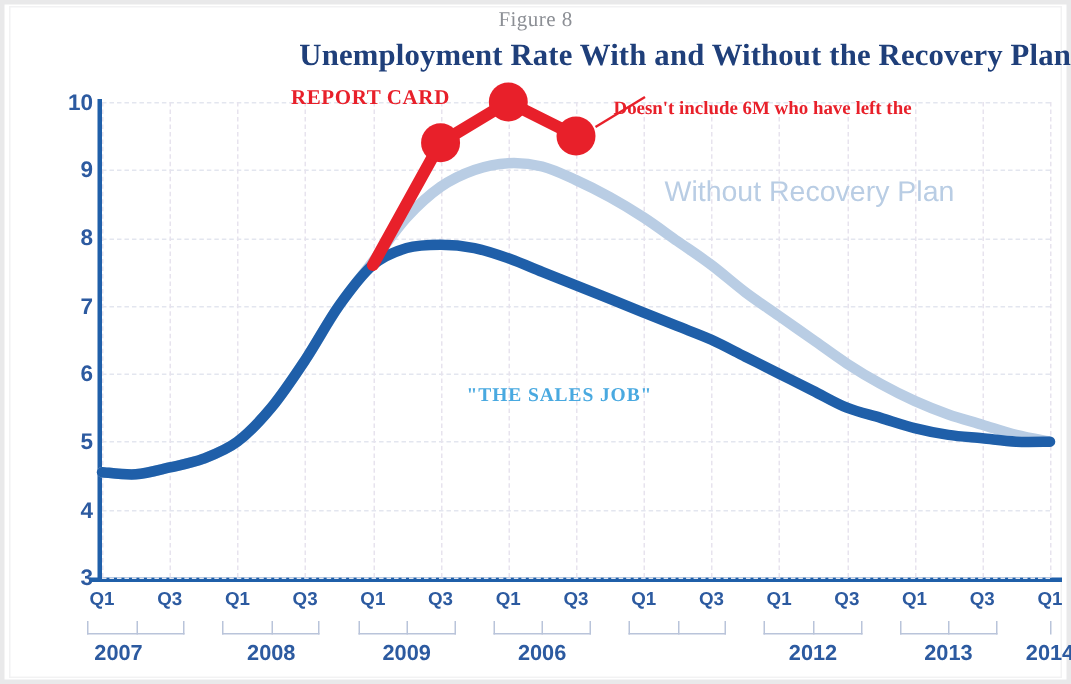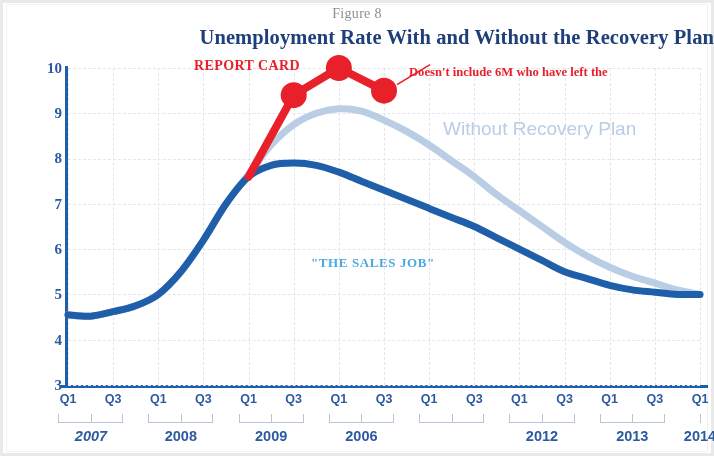--- a/index.html
+++ b/index.html
@@ -56,21 +56,21 @@
     position:absolute;left:65px;top:66px;width:3px;height:321px;
     background:#1f5fa9;
   }
   .axis-x{
     position:absolute;left:60px;top:385px;width:648px;height:3px;
     background:#1f5fa9;
   }
 
   .ylabel{
     position:absolute;
-    font-family:Liberation Serif, serif;
+    font-family:Liberation Sans, sans-serif;
     font-weight:bold;
     font-size:15px;
     color:#2c5aa0;
     right:0;
     width:40px;
     text-align:right;
   }
   .ylabel-wrap{position:absolute;left:18px;top:0;width:44px;height:456px;}
 
   .gridline-h{
@@ -238,21 +238,21 @@
       <div class="xtick" style="left: 459.286px;">Q3</div>
       <div class="xtick" style="left: 504.429px;">Q1</div>
       <div class="xtick" style="left: 549.571px;">Q3</div>
       <div class="xtick" style="left: 594.714px;">Q1</div>
       <div class="xtick" style="left: 639.857px;">Q3</div>
       <div class="xtick" style="left: 685px;">Q1</div>
     </div>
   <div id="years">
       <div class="year-bracket" style="left: 58px; width: 65.1429px;"></div>
       <div class="year-tick" style="left: 90.5714px;"></div>
-      <div class="year-label" style="left: 56px; font-style: italic;">2007</div>
+      <div class="year-label" style="left: 44px;">2007</div>
       <div class="year-bracket" style="left: 148.286px; width: 65.1429px;"></div>
       <div class="year-tick" style="left: 180.857px;"></div>
       <div class="year-label" style="left: 145.857px;">2008</div>
       <div class="year-bracket" style="left: 238.571px; width: 65.1429px;"></div>
       <div class="year-tick" style="left: 271.143px;"></div>
       <div class="year-label" style="left: 236.143px;">2009</div>
       <div class="year-bracket" style="left: 328.857px; width: 65.1429px;"></div>
       <div class="year-tick" style="left: 361.429px;"></div>
       <div class="year-label" style="left: 326.429px;">2006</div>
       <div class="year-bracket" style="left: 419.143px; width: 65.1429px;"></div>

